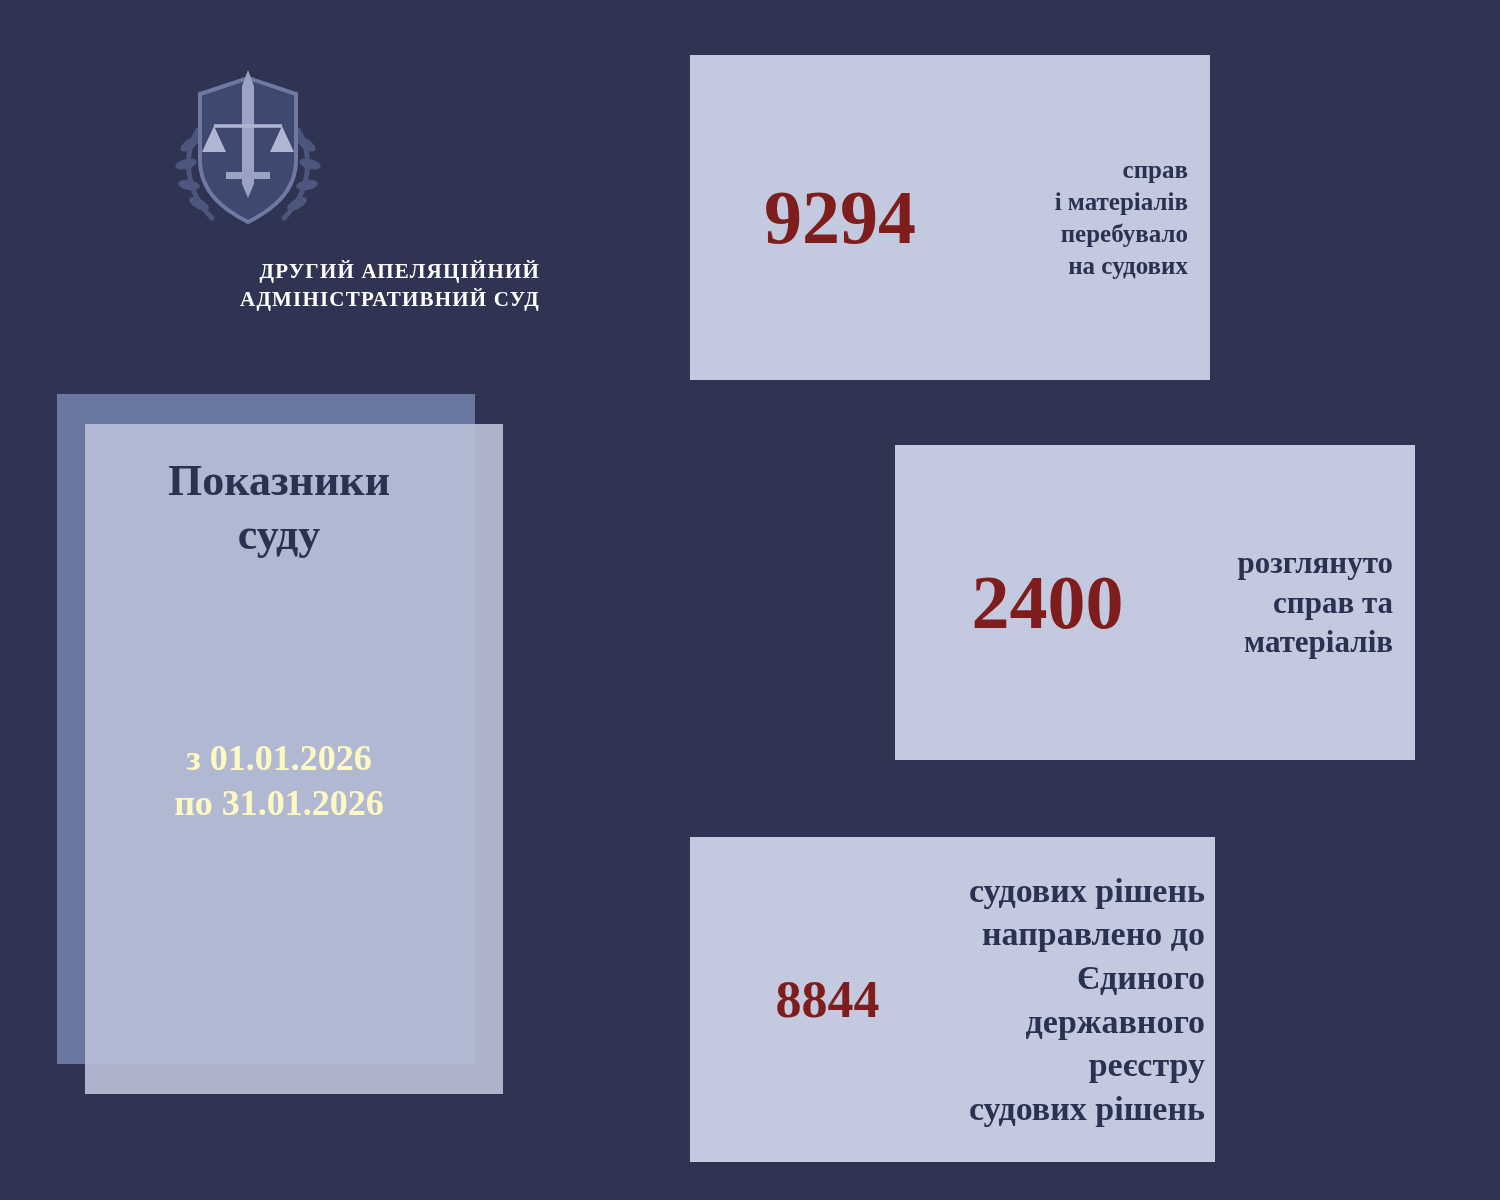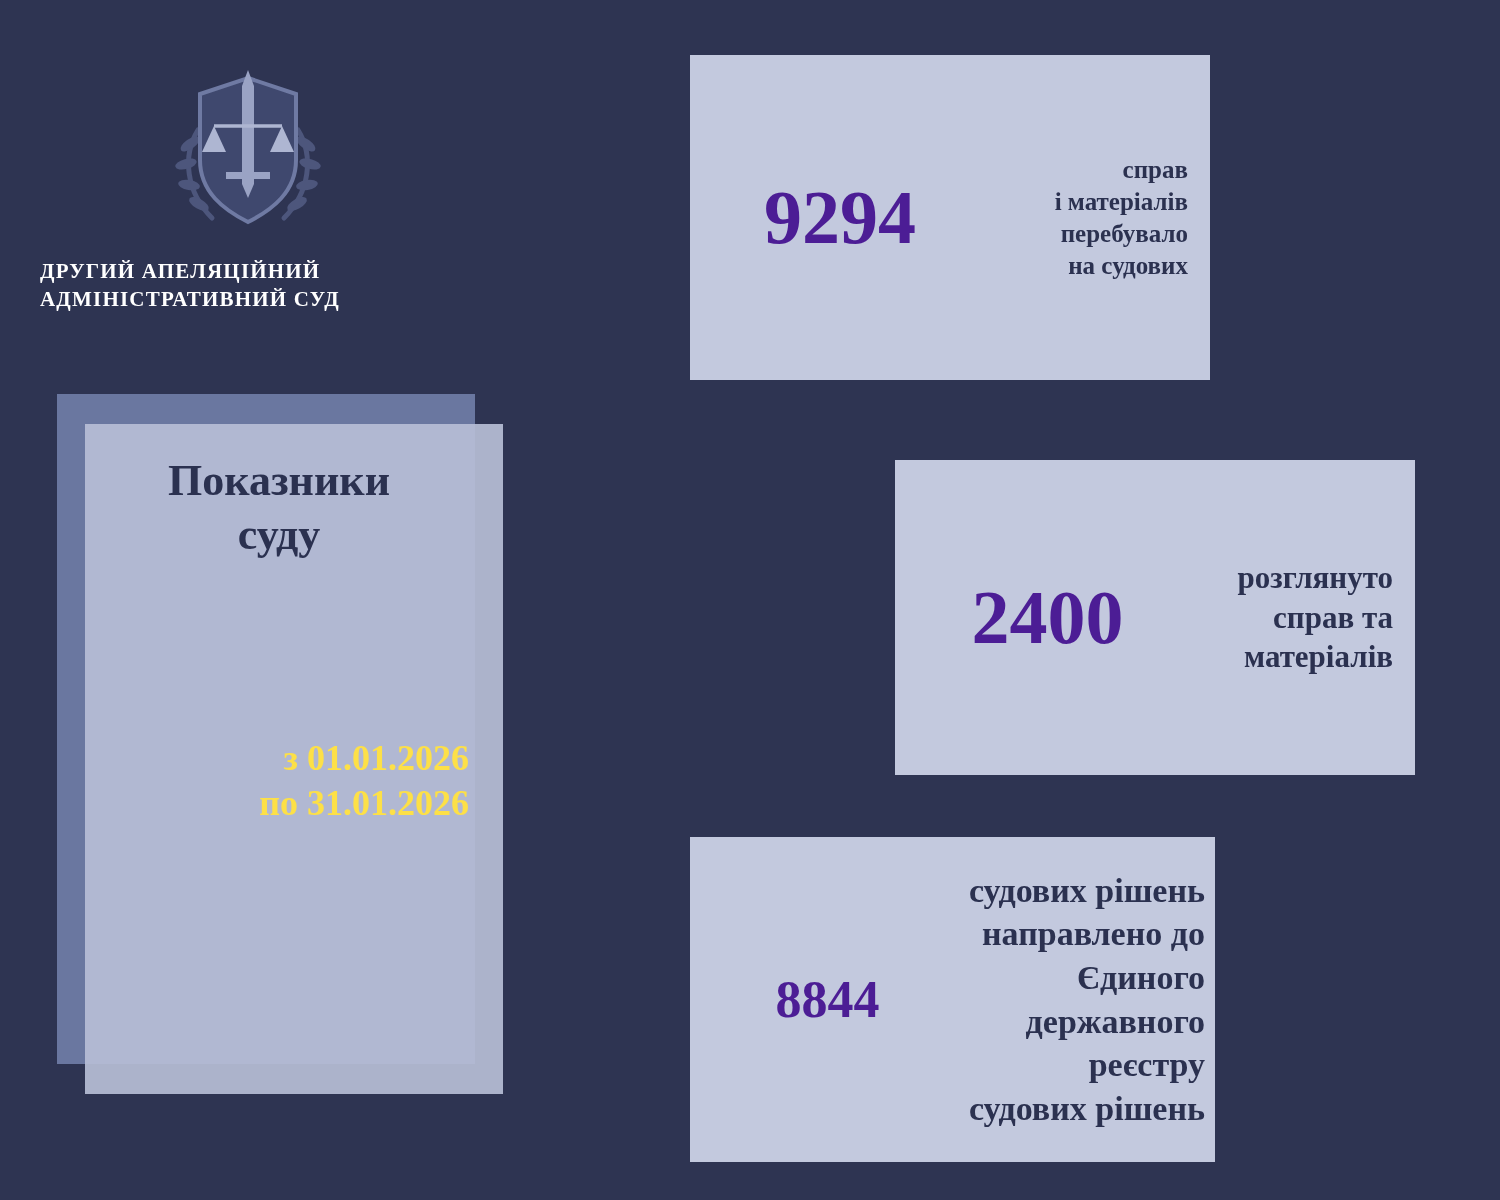--- a/index.html
+++ b/index.html
@@ -32,21 +32,21 @@
     top: 52px;
     width: 160px;
     height: 190px;
   }
 
   #court-name {
     position: absolute;
     left: 40px;
     top: 258px;
     width: 500px;
-    text-align: left;
+    text-align: right;
     color: #ffffff;
     font-family: "Liberation Serif", "DejaVu Serif", serif;
     font-weight: bold;
     font-size: 21px;
     letter-spacing: 1.2px;
     line-height: 1.32;
   }
 
   
   #title-card-back {
@@ -81,40 +81,40 @@
     width: 370px;
     text-align: center;
     font-weight: bold;
     font-size: 44px;
     line-height: 1.22;
     color: #2b3150;
   }
   #date-range {
     margin-top: 175px;
     width: 380px;
-    text-align: right;
+    text-align: center;
     font-weight: bold;
     font-size: 36px;
     line-height: 1.25;
-    color: #fde047;
+    color: #fef9c3;
   }
   .date-line { display: block; }
 
   
   .stat-card {
     position: absolute;
     background: #c3c9de;
     display: flex;
     flex-direction: row;
     align-items: center;
     box-sizing: border-box;
   }
   .stat-value {
     font-weight: bold;
-    color: #4c1d95;
+    color: #7f1d1d;
     text-align: center;
     white-space: nowrap;
   }
   .stat-label {
     font-weight: bold;
     color: #2b3150;
     text-align: right;
     line-height: 1.28;
   }
 
@@ -123,21 +123,21 @@
     top: 55px;
     width: 520px;
     height: 325px;
     padding: 0 22px 0 50px;
   }
   #stat-card-0 .stat-value { font-size: 76px; flex: 0 0 200px; }
   #stat-card-0 .stat-label { font-size: 25px; flex: 1; }
 
   #stat-card-1 {
     left: 895px;
-    top: 460px;
+    top: 445px;
     width: 520px;
     height: 315px;
     padding: 0 22px 0 45px;
   }
   #stat-card-1 .stat-value { font-size: 76px; flex: 0 0 215px; }
   #stat-card-1 .stat-label { font-size: 31px; flex: 1; }
 
   #stat-card-2 {
     left: 690px;
     top: 837px;

